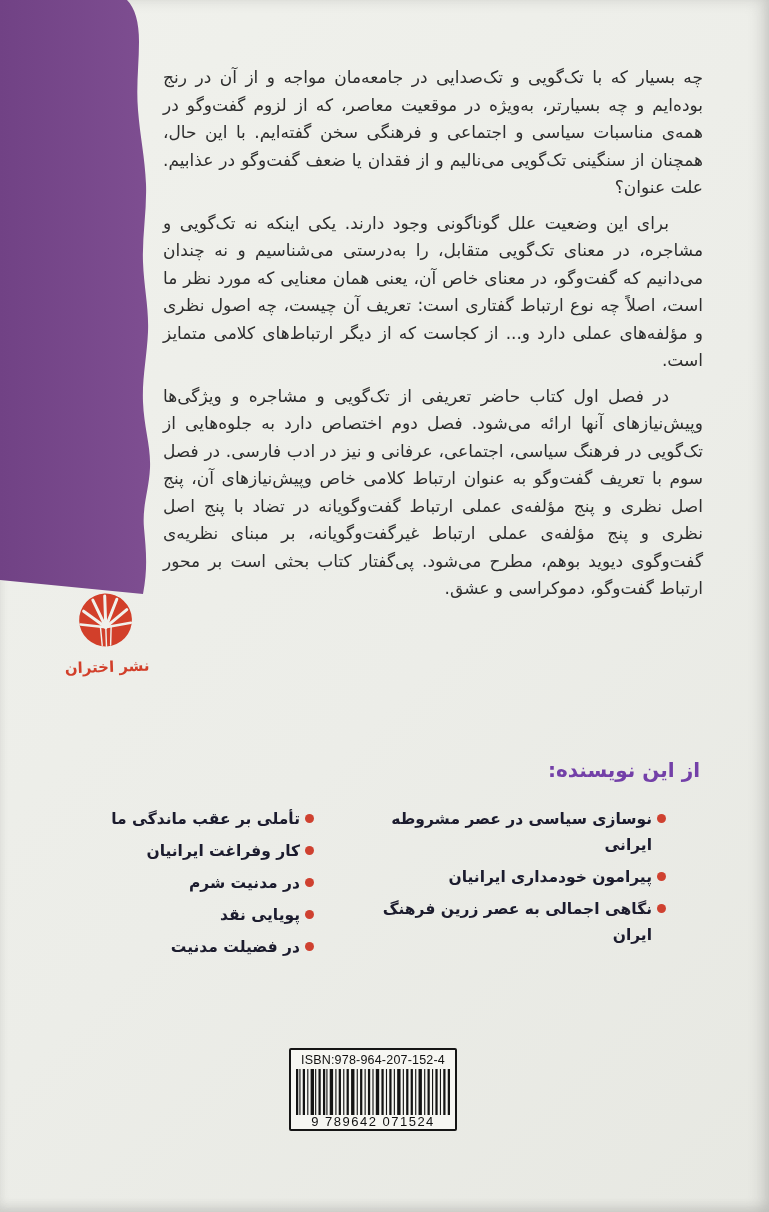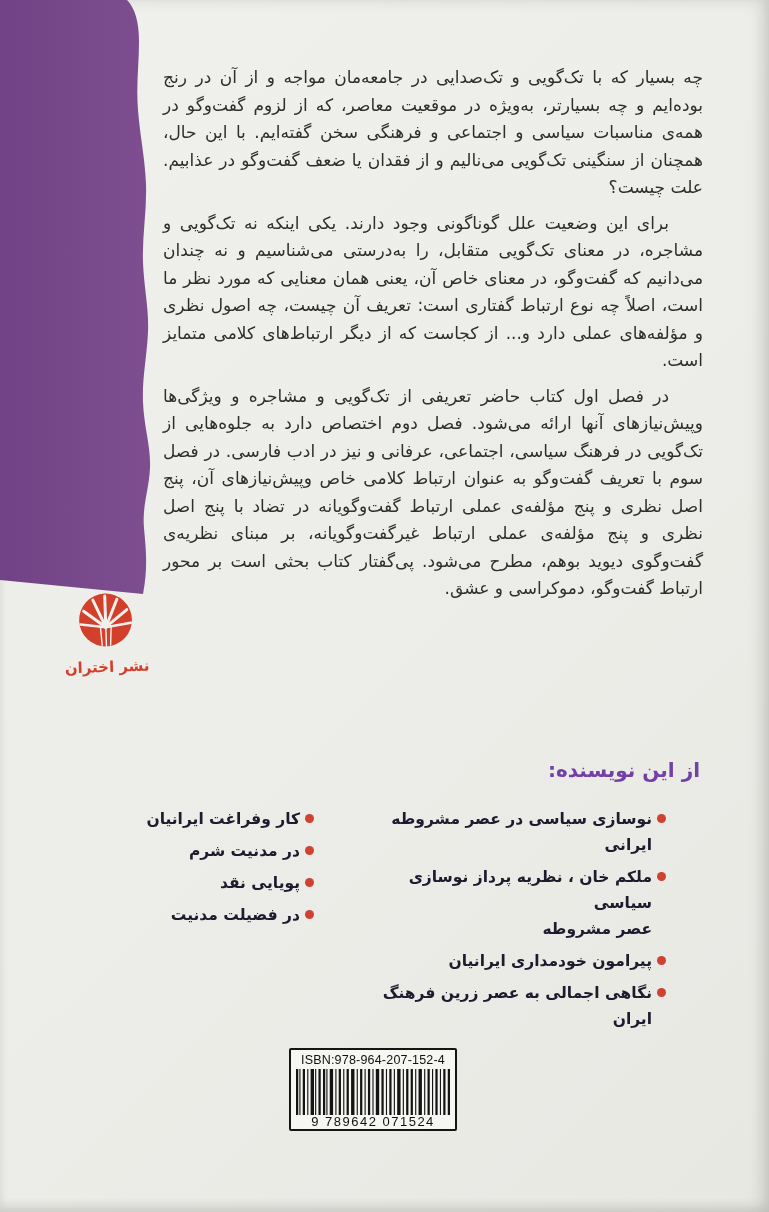--- a/index.html
+++ b/index.html
@@ -69,21 +69,21 @@
       C147 210 142 236 143 262
       C144 288 149 308 148 332
       C147 356 142 378 143 402
       C144 428 151 446 150 468
       C149 490 142 506 144 528
       C146 550 148 568 143 594
       L0 580 Z"></path>
   </svg>
 
   <div class="body-text">
-    <p>چه بسیار که با تک‌گویی و تک‌صدایی در جامعه‌مان مواجه و از آن در رنج بوده‌ایم و چه بسیارتر، به‌ویژه در موقعیت معاصر، که از لزوم گفت‌وگو در همه‌ی مناسبات سیاسی و اجتماعی و فرهنگی سخن گفته‌ایم. با این حال، همچنان از سنگینی تک‌گویی می‌نالیم و از فقدان یا ضعف گفت‌وگو در عذابیم. علت چیست؟</p>
+    <p>چه بسیار که با تک‌گویی و تک‌صدایی در جامعه‌مان مواجه و از آن در رنج بوده‌ایم و چه بسیارتر، به‌ویژه در موقعیت معاصر، که از لزوم گفت‌وگو در همه‌ی مناسبات سیاسی و اجتماعی و فرهنگی سخن گفته‌ایم. با این حال، همچنان از سنگینی تک‌گویی می‌نالیم و از فقدان یا ضعف گفت‌وگو در عذابیم. علت عنوان؟</p>
     <p class="indent">برای این وضعیت علل گوناگونی وجود دارند. یکی اینکه نه تک‌گویی و مشاجره، در معنای تک‌گویی متقابل، را به‌درستی می‌شناسیم و نه چندان می‌دانیم که گفت‌وگو، در معنای خاص آن، یعنی همان معنایی که مورد نظر ما است، اصلاً چه نوع ارتباط گفتاری است: تعریف آن چیست، چه اصول نظری و مؤلفه‌های عملی دارد و... از کجاست که از دیگر ارتباط‌های کلامی متمایز است.</p>
     <p class="indent">در فصل اول کتاب حاضر تعریفی از تک‌گویی و مشاجره و ویژگی‌ها وپیش‌نیازهای آنها ارائه می‌شود. فصل دوم اختصاص دارد به جلوه‌هایی از تک‌گویی در فرهنگ سیاسی، اجتماعی، عرفانی و نیز در ادب فارسی. در فصل سوم با تعریف گفت‌وگو به عنوان ارتباط کلامی خاص وپیش‌نیازهای آن، پنج اصل نظری و پنج مؤلفه‌ی عملی ارتباط گفت‌وگویانه در تضاد با پنج اصل نظری و پنج مؤلفه‌ی عملی ارتباط غیرگفت‌وگویانه، بر مبنای نظریه‌ی گفت‌وگوی دیوید بوهم، مطرح می‌شود. پی‌گفتار کتاب بحثی است بر محور ارتباط گفت‌وگو، دموکراسی و عشق.</p>
   </div>
 
   <div class="logo">
     <svg class="logo-mark" viewBox="0 0 100 110" aria-hidden="true">
       <circle cx="50" cy="50" r="44" fill="#d23f2a"></circle>
       <g stroke="#f0f1ec" stroke-linecap="round" fill="none">
         <path d="M50 62 L50 10" stroke-width="5"></path>
         <path d="M50 62 L30 16" stroke-width="5"></path>
@@ -102,34 +102,33 @@
 
   <div class="byline-heading">از این نویسنده:</div>
 
   <div class="book-col col-right">
     <div class="book-item">
       <span class="bullet"></span>
       <span class="book-label">نوسازی سیاسی در عصر مشروطه ایرانی</span>
     </div>
     <div class="book-item">
       <span class="bullet"></span>
-      <span class="book-label">ملکم خان ، نظریه پرداز نوسازی سیاسی
-عصر مشروطه</span>
-    </div>
-    <div class="book-item">
-      <span class="bullet"></span>
       <span class="book-label">پیرامون خودمداری ایرانیان</span>
     </div>
     <div class="book-item">
       <span class="bullet"></span>
       <span class="book-label">نگاهی اجمالی به عصر زرین فرهنگ ایران</span>
     </div>
   </div>
 
   <div class="book-col col-left">
+    <div class="book-item">
+      <span class="bullet"></span>
+      <span class="book-label">تأملی بر عقب ماندگی ما</span>
+    </div>
     <div class="book-item">
       <span class="bullet"></span>
       <span class="book-label">کار وفراغت ایرانیان</span>
     </div>
     <div class="book-item">
       <span class="bullet"></span>
       <span class="book-label">در مدنیت شرم</span>
     </div>
     <div class="book-item">
       <span class="bullet"></span>

